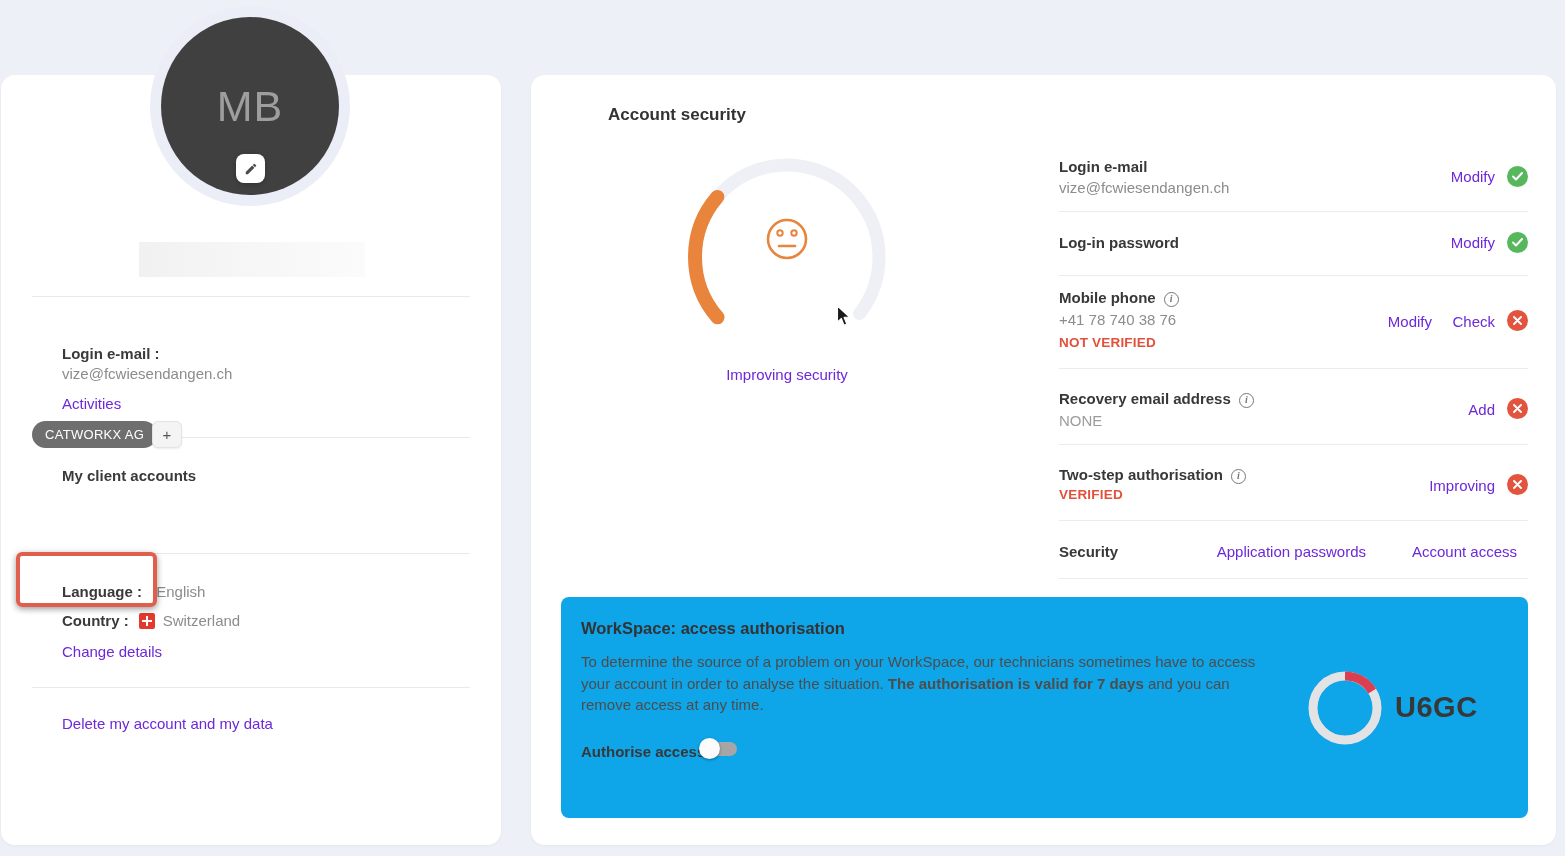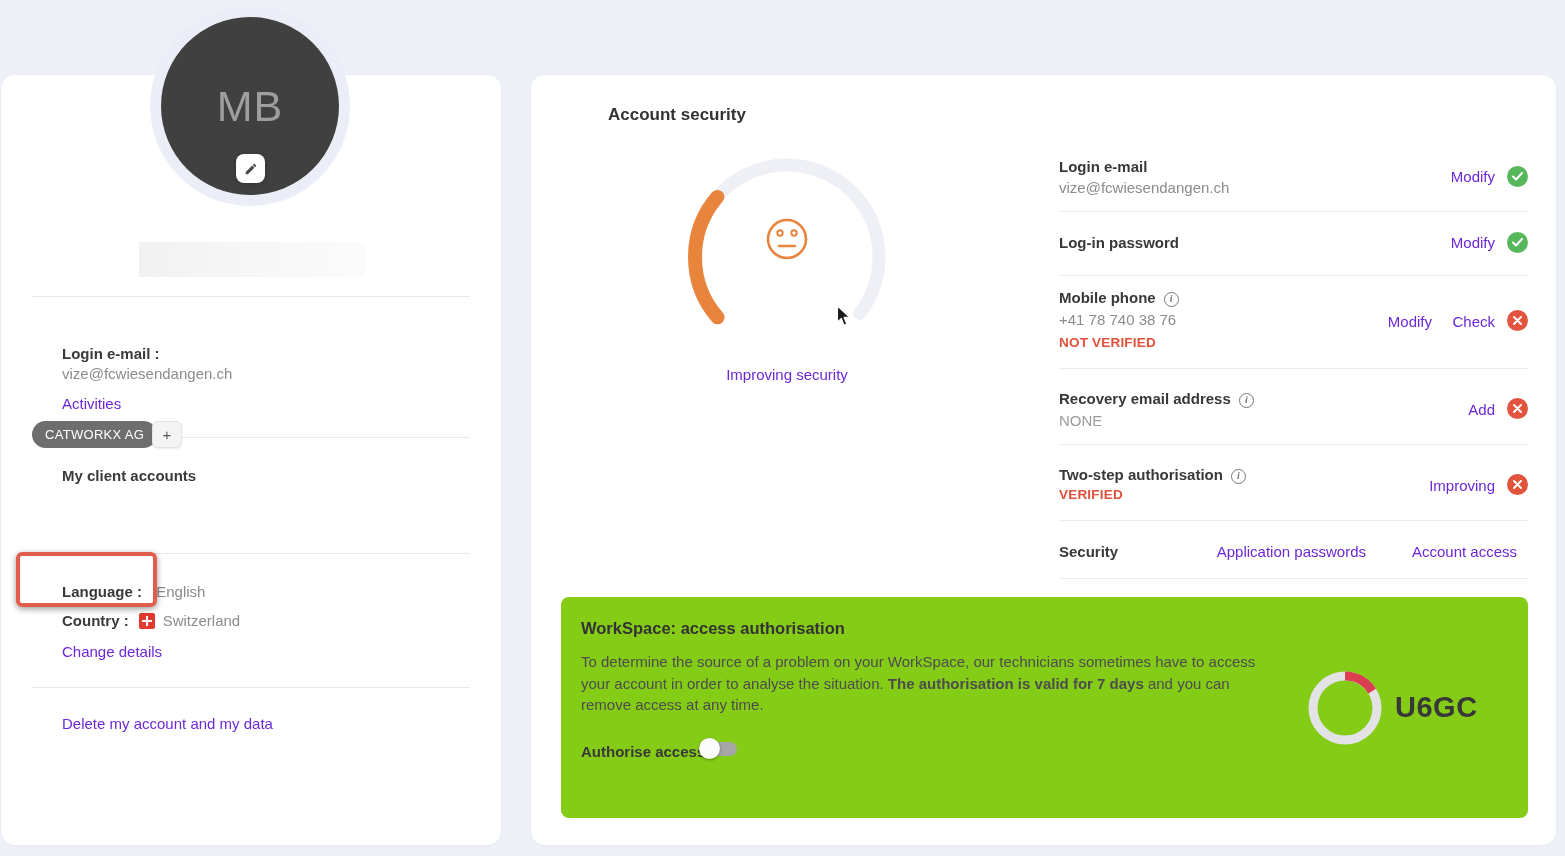--- a/index.html
+++ b/index.html
@@ -65,21 +65,21 @@
   .act { font-size:15px; }
   .info-ic { display:inline-block; width:15px; height:15px; border:1.4px solid #777; border-radius:50%;
     font-size:10px; line-height:12.5px; text-align:center; color:#777; font-family:"Liberation Serif",serif;
     font-style:italic; font-weight:bold; margin-left:8px; vertical-align:1px; cursor:pointer; }
   .st-ic { position:absolute; right:0; width:21px; height:21px; border-radius:50%;
     display:flex; align-items:center; justify-content:center; }
   .st-ok { background:#57b75c; }
   .st-err { background:#e2543e; }
 
   
-  .ws-box { position:absolute; left:30px; top:522px; width:967px; height:221px; background:#84cc16; border-radius:8px; }
+  .ws-box { position:absolute; left:30px; top:522px; width:967px; height:221px; background:#0ea5e9; border-radius:8px; }
   .ws-title { position:absolute; left:20px; top:22px; font-size:16.5px; font-weight:bold; color:#333; }
   .ws-text { position:absolute; left:20px; top:54px; width:690px; font-size:15px; color:#4d4d4d; line-height:21.5px; }
   .ws-toggle-label { position:absolute; left:20px; top:146px; font-size:15px; font-weight:bold; color:#383838; }
   .switch { position:absolute; left:138px; top:141px; width:40px; height:22px; cursor:pointer; }
   .switch .track { position:absolute; left:2px; top:4px; width:36px; height:14px; border-radius:7px; background:#a6a6a6; }
   .switch .knob { position:absolute; left:0; top:0; width:21px; height:21px; border-radius:50%;
     background:#fcfcfc; box-shadow:0 1px 3px rgba(0,0,0,.35); }
   .ws-ring { position:absolute; left:744px; top:71px; }
   .ws-code { position:absolute; left:834px; top:94px; font-size:29px; font-weight:bold; color:#383838; letter-spacing:.5px; }
 

